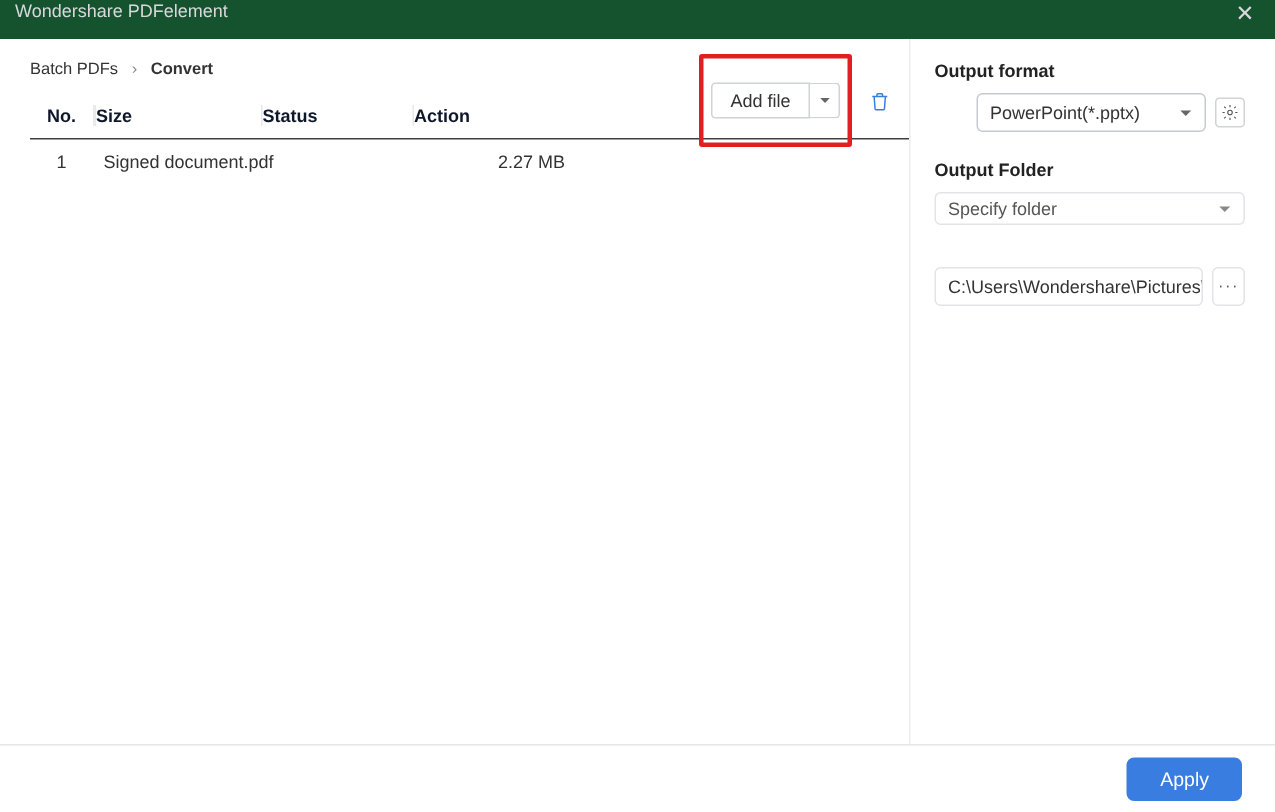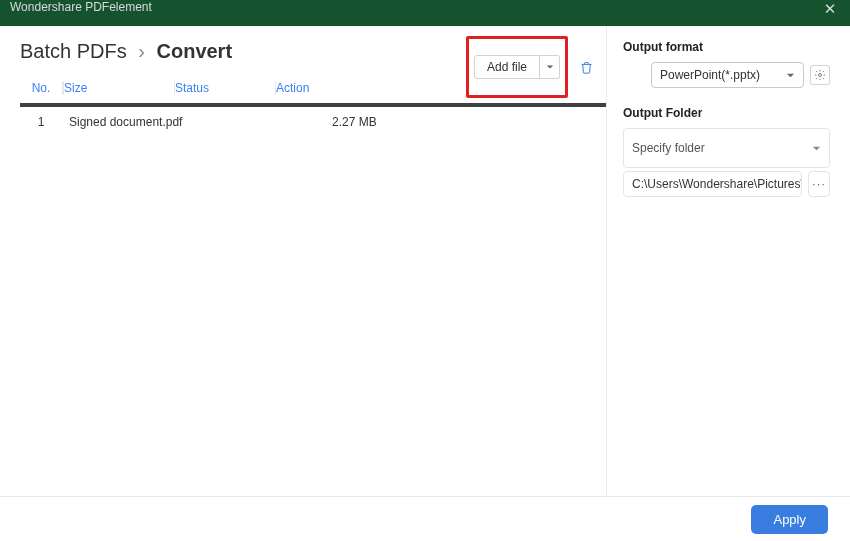--- a/index.html
+++ b/index.html
@@ -2,46 +2,46 @@
 <html><head>
 <meta charset="utf-8">
 <style>
   * { box-sizing: border-box; margin: 0; padding: 0; font-family: -apple-system, BlinkMacSystemFont, "Segoe UI", Arial, sans-serif; }
   html, body { width: 850px; height: 541px; background: #fff; overflow: hidden; }
   .titlebar { height: 26px; background: #14532d; color: #d8d8dd; display: flex; padding: 0 10px; font-size: 12px; justify-content: space-between; }
   .titlebar .close { color: #d8d8dd; font-size: 15px; cursor: pointer; width: 20px; text-align: center; }
   .main { display: flex; height: 470px; }
   .left { flex: 1; padding: 14px 0 0 20px; position: relative; }
   .right { width: 244px; border-left: 1px solid #ececec; padding: 14px 20px 0 16px; }
-  .breadcrumb { font-size: 20px; color: #333; margin-bottom: 12px; }
+  .breadcrumb { font-size: 11px; color: #333; margin-bottom: 12px; }
   .breadcrumb .sep { margin: 0 6px; color: #888; }
   .breadcrumb .current { font-weight: 600; }
   .toolbar { position: absolute; top: 10px; right: 12px; display: flex; align-items: center; gap: 10px; }
   .addfile-highlight { border: 3px solid #e02020; padding: 16px 5px; border-radius: 2px; }
   .addfile-group { display: flex; }
   .addfile-btn { border: 1px solid #cfd2d6; background: #fff; font-size: 12px; color: #333; height: 24px; padding: 0 12px; border-radius: 3px 0 0 3px; cursor: pointer; }
   .addfile-caret { border: 1px solid #cfd2d6; border-left: none; background: #fff; height: 24px; width: 20px; border-radius: 0 3px 3px 0; cursor: pointer; display: flex; align-items: center; justify-content: center; }
   .addfile-caret svg { width: 8px; height: 8px; fill: #666; }
   .trash-icon { width: 16px; height: 16px; cursor: pointer; display: flex; align-items:center; justify-content:center; }
   .trash-icon svg { width: 15px; height: 15px; stroke: #3a7de0; fill: none; stroke-width: 1.6; }
-  .thead { display: flex; font-size: 12px; color: #3b82f6; border-bottom: 4px solid #404040; padding: 6px 0 8px 0; margin-top: 6px; }
+  .thead { display: flex; font-size: 12px; color: #0f172a; border-bottom: 1px solid #404040; padding: 6px 0 8px 0; margin-top: 6px; font-weight: bold; }
   .col-no { width: 42px; text-align: center; }
   .col-name { flex: 1; padding-left: 6px; }
   .col-size { width: 110px; }
   .col-status { width: 100px; }
   .col-action { width: 62px; }
   .col-sep { width: 1px; background: #e8e8e8; height: 14px; align-self: center; }
   .trow { display: flex; font-size: 12px; color: #333; padding: 8px 0; }
   .section-label { font-size: 12px; font-weight: 700; color: #222; margin-bottom: 8px; }
   .select-row { display: flex; align-items: center; gap: 6px; margin-bottom: 18px; padding-left: 28px; }
   .select { flex: 1; border: 1px solid #c6c9cf; border-radius: 4px; height: 26px; display: flex; align-items: center; justify-content: space-between; padding: 0 8px; font-size: 12px; color: #333; cursor: pointer; background:#fff;}
   .select svg { width: 9px; height: 9px; fill: #666; }
   .gear { width: 20px; height: 20px; border: 1px solid #d1d3d8; border-radius: 3px; display: flex; align-items: center; justify-content: center; cursor: pointer; }
   .gear svg { width: 12px; height: 12px; stroke: #555; fill: none; stroke-width: 1.5; }
-  .folder-select { border: 1px solid #e2e4e8; border-radius: 4px; height: 40px; display: flex; align-items: center; justify-content: space-between; padding: 0 8px; font-size: 12px; color: #555; cursor: pointer; margin-bottom: 3px; }
+  .folder-select { border: 1px solid #e2e4e8; border-radius: 4px; height: 22px; display: flex; align-items: center; justify-content: space-between; padding: 0 8px; font-size: 12px; color: #555; cursor: pointer; margin-bottom: 28px; }
   .folder-select svg { width: 9px; height: 9px; fill: #888; }
   .path-row { display: flex; align-items: center; gap: 6px; }
   .path-input { flex: 1; border: 1px solid #e2e4e8; border-radius: 4px; height: 26px; padding: 0 8px; font-size: 12px; color: #333; overflow: hidden; white-space: nowrap; display:flex; align-items:center;}
   .more-btn { width: 22px; height: 26px; border: 1px solid #e2e4e8; border-radius: 4px; display: flex; align-items:center; justify-content:center; font-size: 11px; color:#555; cursor:pointer; letter-spacing:1px;}
   .footer { height: 45px; border-top: 1px solid #e6e6e6; display: flex; justify-content: flex-end; align-items: center; padding: 0 22px; }
   .apply-btn { background: #3a7de0; color: #fff; border: none; border-radius: 5px; font-size: 13px; padding: 7px 22px; cursor: pointer; }
 </style>
 </head>
 <body>
 

